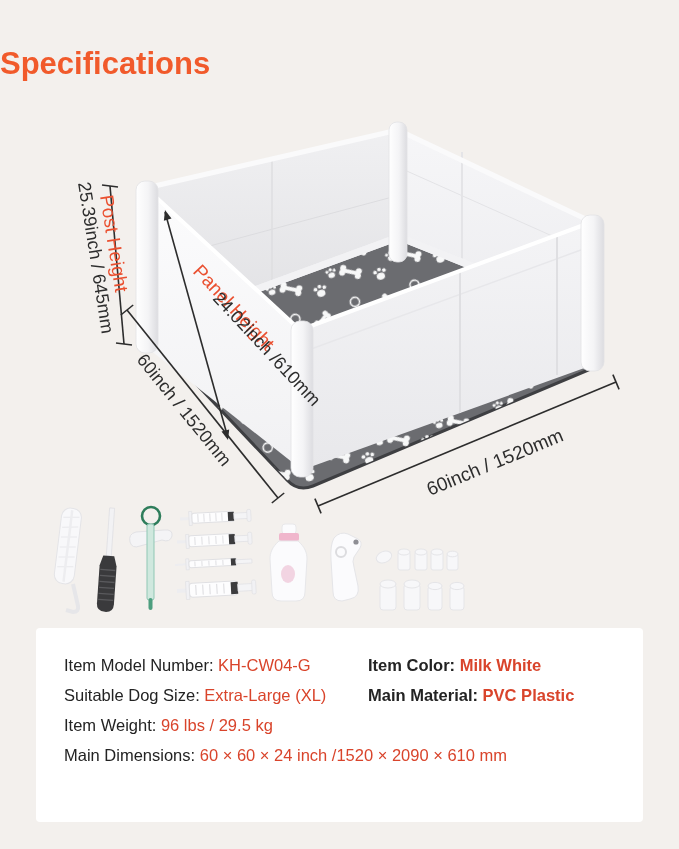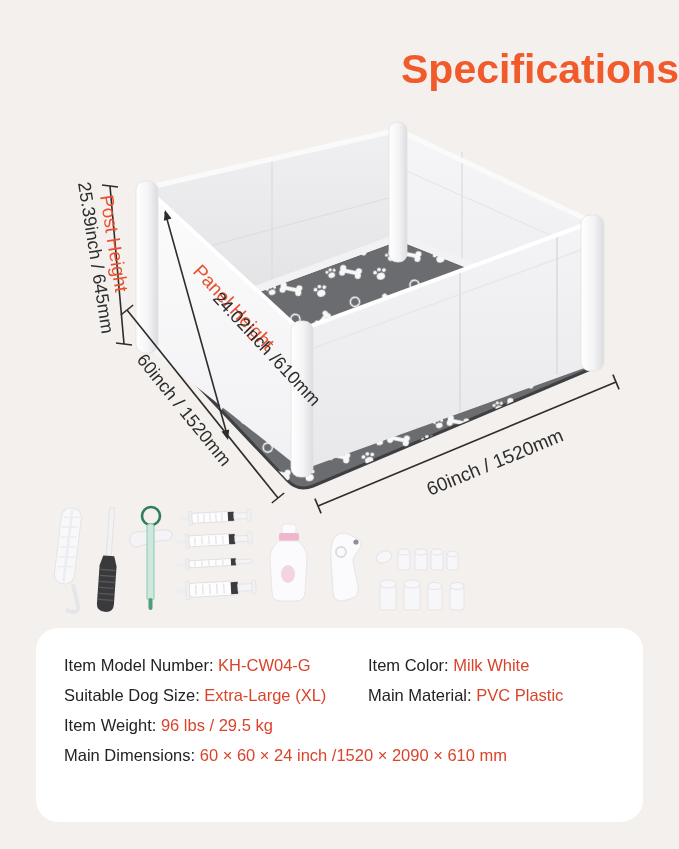--- a/index.html
+++ b/index.html
@@ -2,31 +2,31 @@
 <html><head>
 <meta charset="utf-8">
 <style>
   html,body{margin:0;padding:0;}
   body{
     width:679px;height:849px;position:relative;overflow:hidden;
     background:#f3f0ed;
     font-family:"Liberation Sans", sans-serif;
   }
   .page-title{
-    position:absolute;left:0;top:46px;width:679px;text-align:right;
-    font-size:41px;font-weight:bold;color:#F15A2B;letter-spacing:0px;
+    position:absolute;left:0;top:46px;width:679px;text-align:left;
+    font-size:31px;font-weight:bold;color:#F15A2B;letter-spacing:0px;
   }
   .diagram-svg{position:absolute;left:0;top:0;}
   .spec-card{
     position:absolute;left:36px;top:628px;width:607px;height:194px;
-    background:#ffffff;border-radius:22px;
+    background:#ffffff;border-radius:4px;
   }
   .spec-col{position:absolute;top:22px;}
   .spec-col.left{left:28px;}
-  .spec-col.right{left:332px;}
+  .spec-col.right{left:332px;font-weight:bold;}
   .spec-row{display:block;height:30px;line-height:30px;font-size:16.5px;color:#232323;white-space:nowrap;}
   .spec-value{color:#D9442B;}
   text{font-family:"Liberation Sans", sans-serif;}
 </style>
 </head>
 <body>
 
 <div class="page-title">Specifications</div>
 
 <svg class="diagram-svg" width="679" height="630" viewBox="0 0 679 630">

